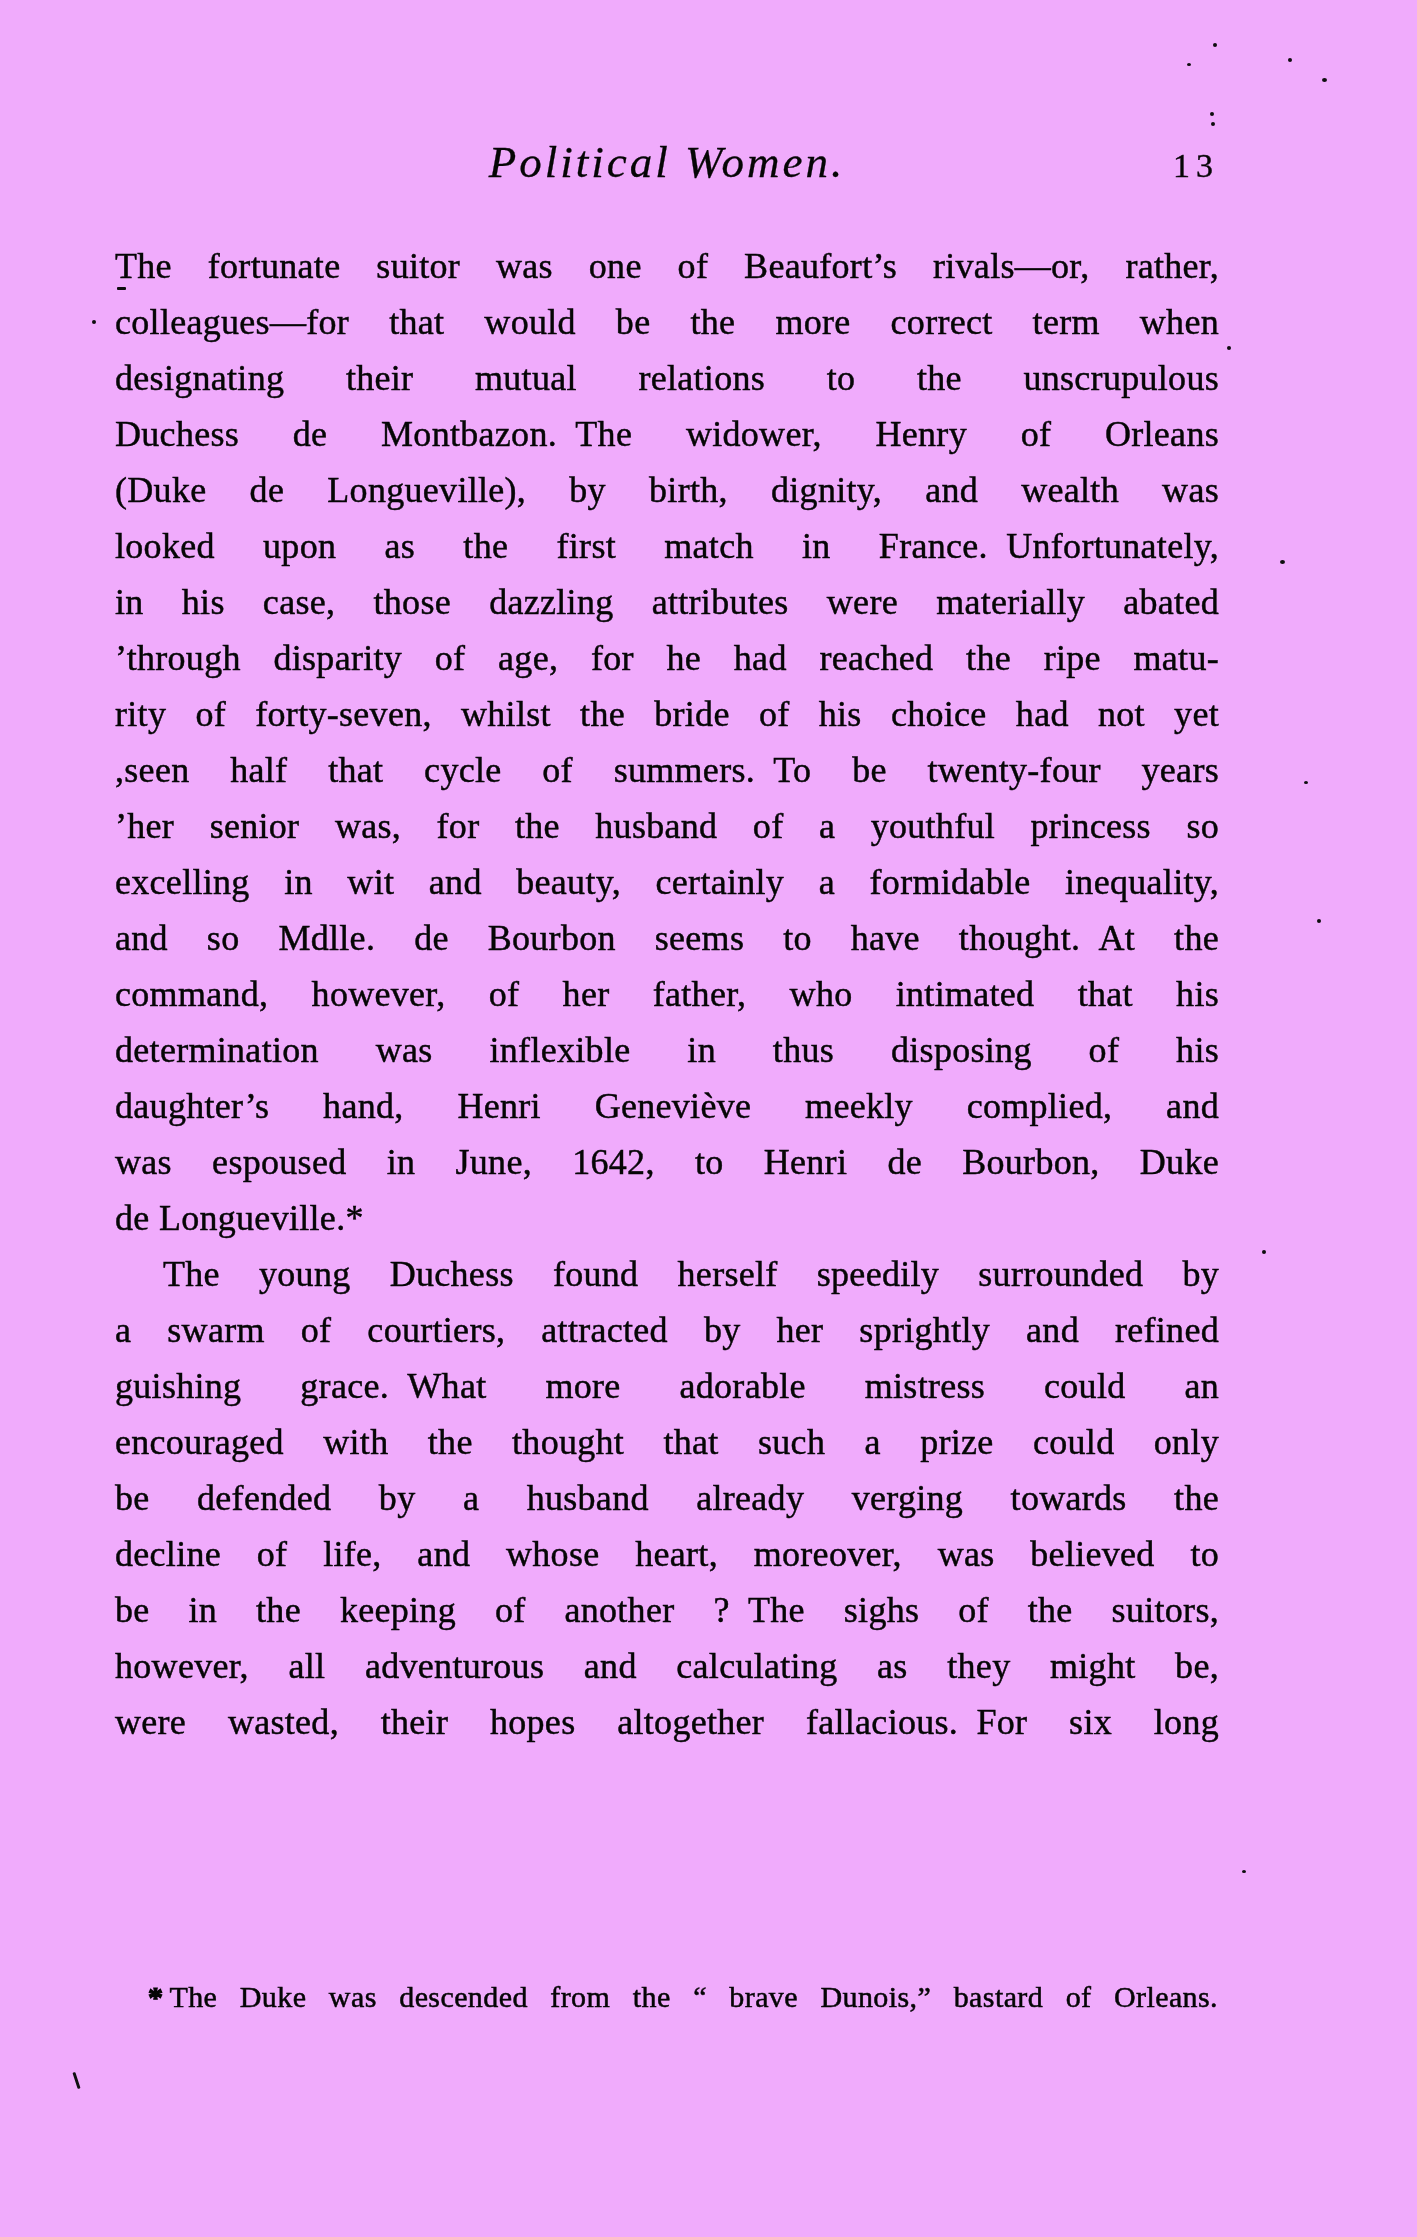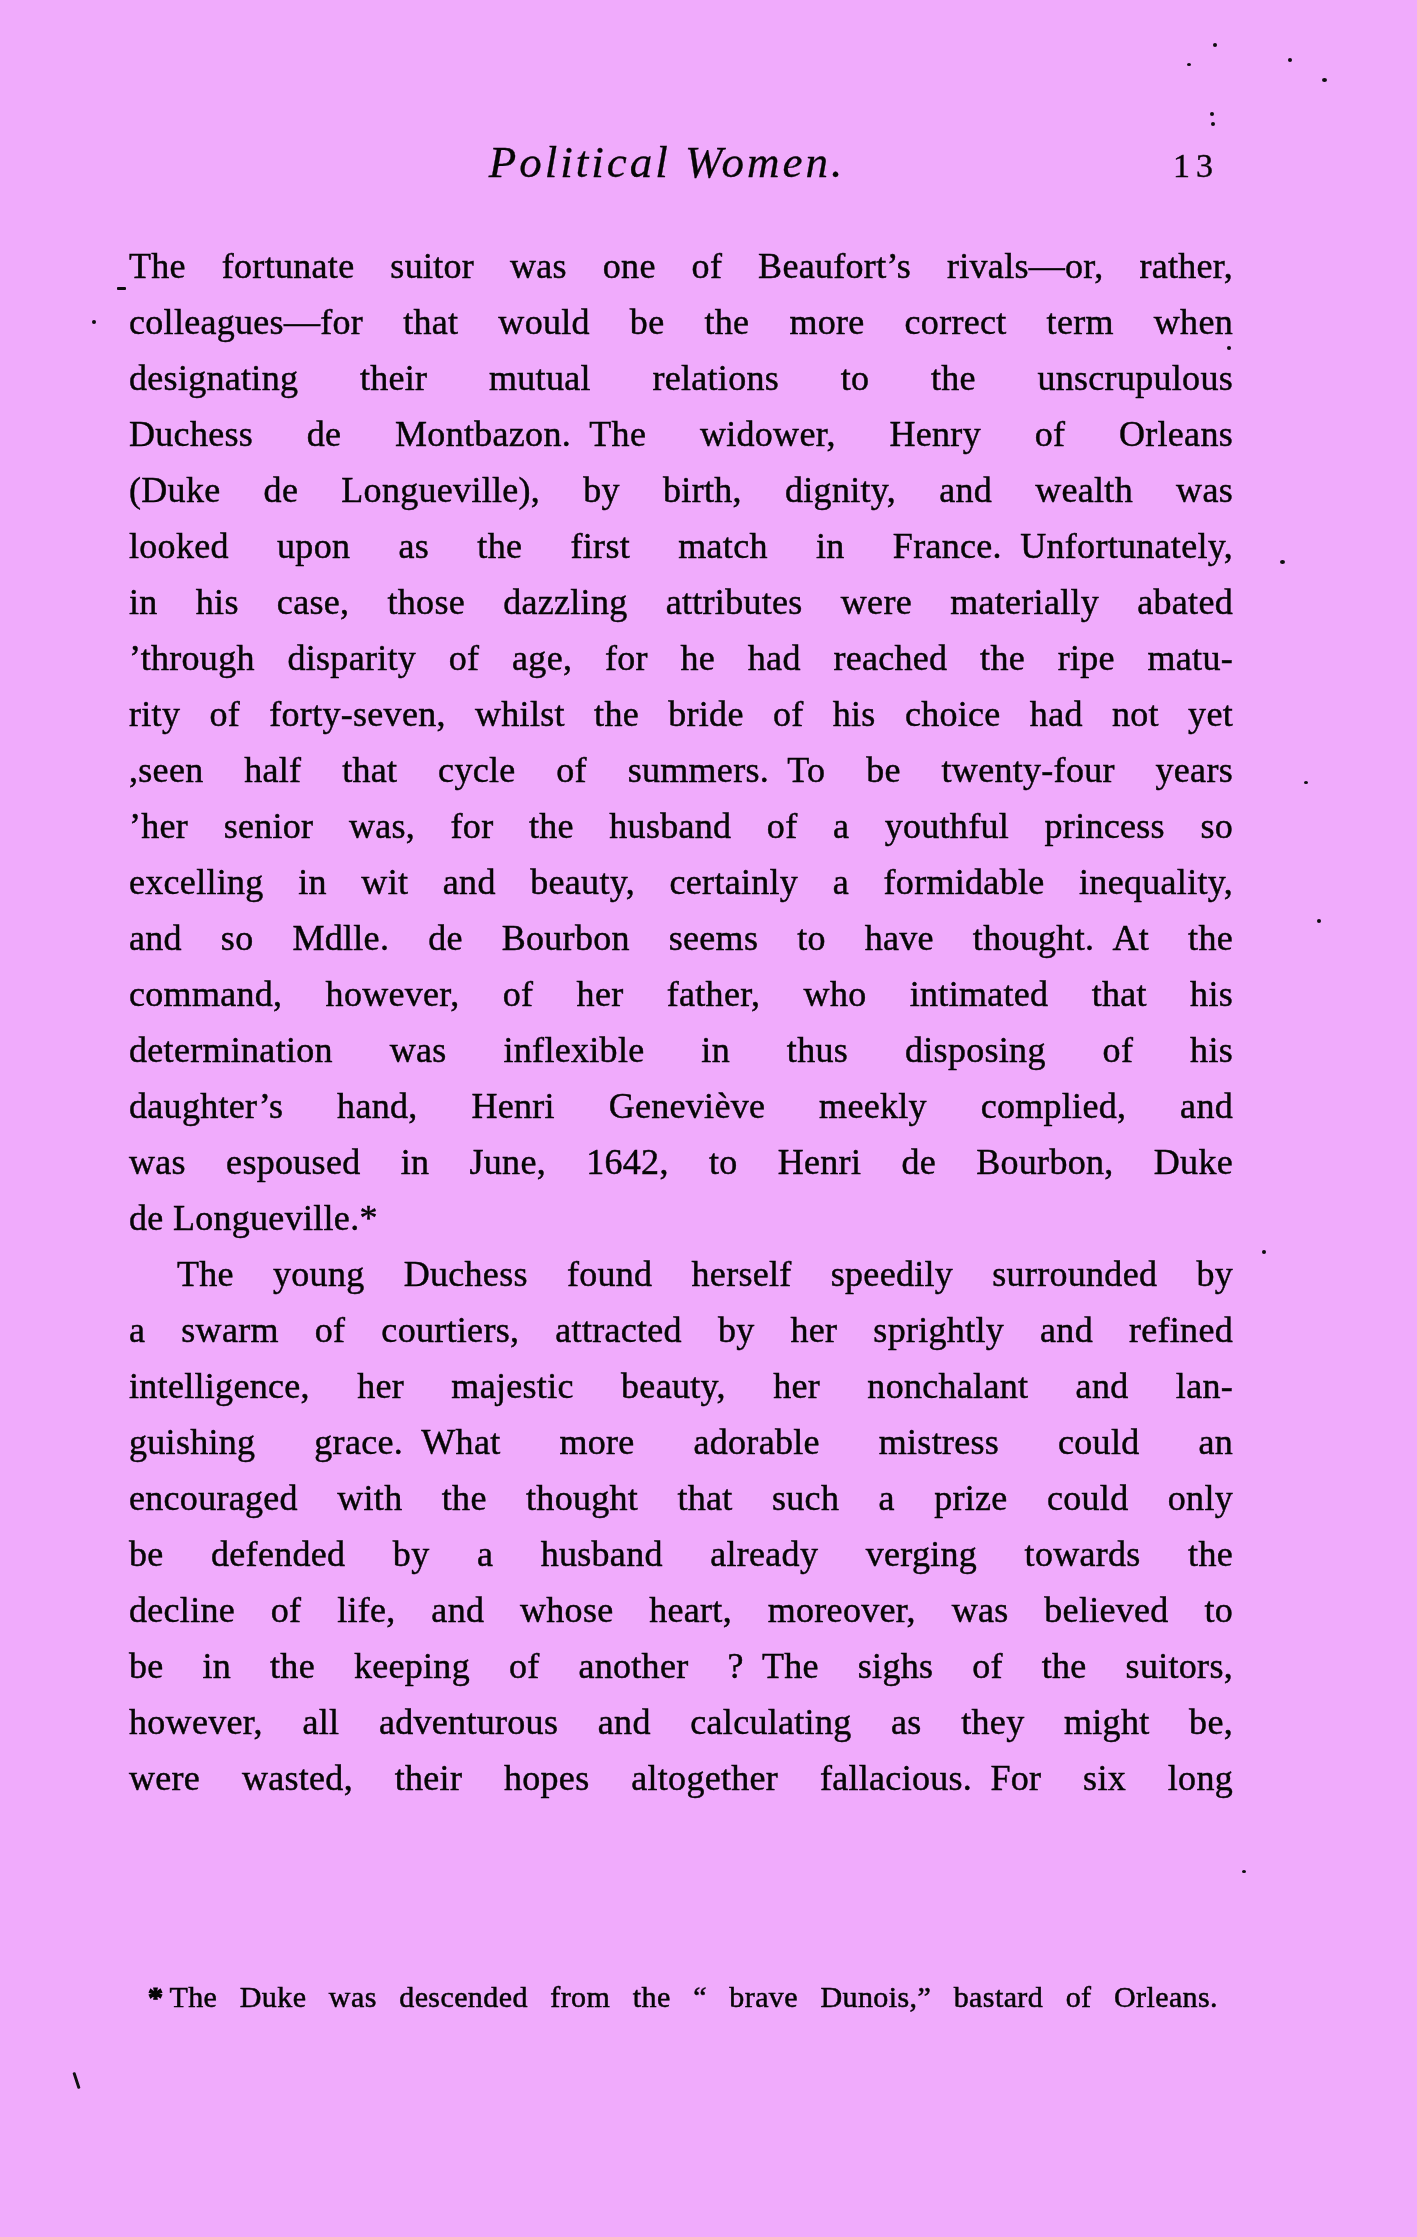--- a/index.html
+++ b/index.html
@@ -25,21 +25,21 @@
     -webkit-text-stroke: 0.3px currentColor;
   }
   .page-number {
     position: absolute; right: 0; top: 10px;
     font-size: 34px; line-height: 40px;
     letter-spacing: 6px;
     -webkit-text-stroke: 0.4px currentColor;
   }
 
   .body-text {
-    position: absolute; left: 129px; top: 238px; width: 1104px;
+    position: absolute; left: 115px; top: 238px; width: 1104px;
     font-size: 36px; line-height: 56px;
     letter-spacing: 0.3px;
     -webkit-text-stroke: 0.45px currentColor;
   }
   .bline {
     height: 56px;
     text-align: justify;
     text-align-last: justify;
   }
   .paragraph.no-justify-last .bline:last-child { text-align-last: left; }
@@ -89,21 +89,20 @@
         <div class="bline">and so Mdlle. de Bourbon seems to have thought. At the</div>
         <div class="bline">command, however, of her father, who intimated that his</div>
         <div class="bline">determination was inflexible in thus disposing of his</div>
         <div class="bline">daughter’s hand, Henri Geneviève meekly complied, and</div>
         <div class="bline">was espoused in June, 1642, to Henri de Bourbon, Duke</div>
         <div class="bline">de Longueville.*</div>
       </div>
     <div class="paragraph indent-first">
         <div class="bline">The young Duchess found herself speedily surrounded by</div>
         <div class="bline">a swarm of courtiers, attracted by her sprightly and refined</div>
-        <div class="bline">intelligence, her majestic beauty, her nonchalant and lan-</div>
         <div class="bline">guishing grace. What more adorable mistress could an</div>
         <div class="bline">encouraged with the thought that such a prize could only</div>
         <div class="bline">be defended by a husband already verging towards the</div>
         <div class="bline">decline of life, and whose heart, moreover, was believed to</div>
         <div class="bline">be in the keeping of another ? The sighs of the suitors,</div>
         <div class="bline">however, all adventurous and calculating as they might be,</div>
         <div class="bline">were wasted, their hopes altogether fallacious. For six long</div>
       </div>
   </div>
 

